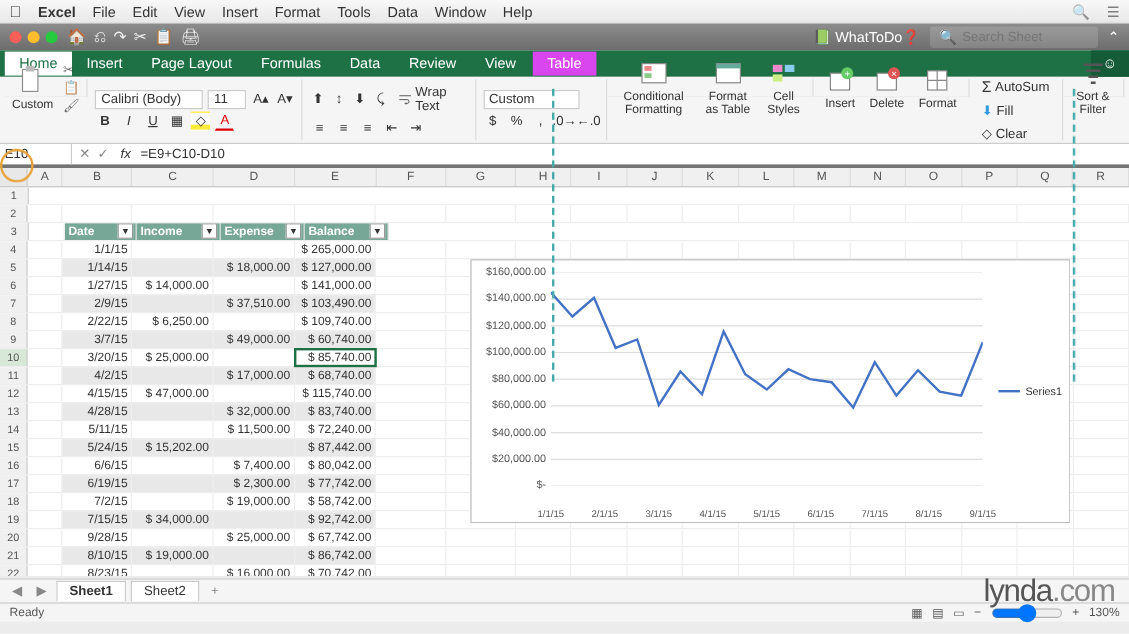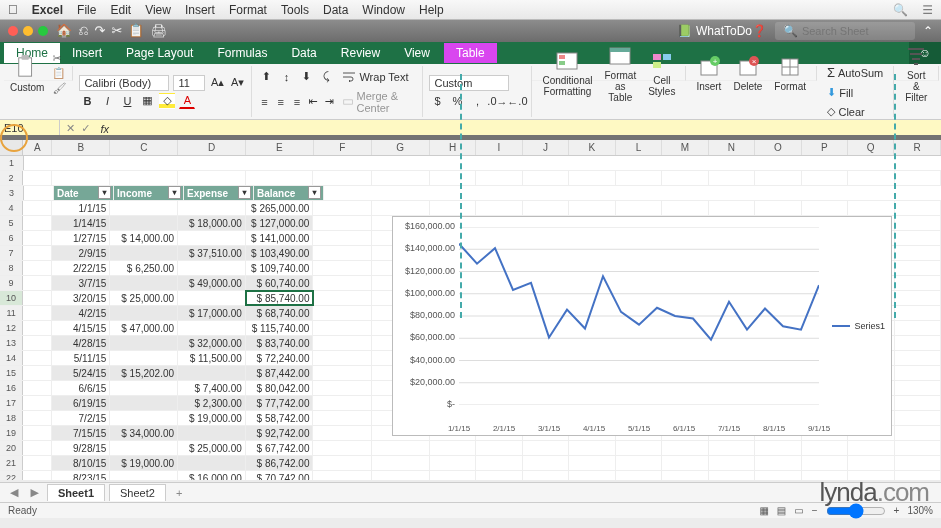--- a/index.html
+++ b/index.html
@@ -30,21 +30,21 @@
 .mini-btns span{font-size:11px;opacity:.7}
 .font-row{display:flex;align-items:center;gap:4px}
 .font-sel{border:1px solid #ccc;background:#fff;padding:1px 4px;font-size:11px;width:90px}
 .size-sel{border:1px solid #ccc;background:#fff;padding:1px 4px;font-size:11px;width:32px}
 .ab{display:inline-flex;align-items:center;justify-content:center;width:16px;height:16px;font-size:11px;border:1px solid transparent}
 .rbtn{display:flex;align-items:center;gap:3px;font-size:11px;padding:2px 4px}
 .rbtn svg{width:14px;height:14px}
 .big-btn{display:flex;flex-direction:column;align-items:center;gap:2px;font-size:10px;padding:0 4px;text-align:center;line-height:1.1}
 .big-btn svg{width:24px;height:24px}
 .num-sel{border:1px solid #ccc;background:#fff;padding:1px 4px;font-size:11px;width:80px}
-.fbar{height:20px;background:#fef9c3;border-bottom:5px solid #737373;display:flex;align-items:flex-end;font-size:11px}
+.fbar{height:20px;background:#ffffff;border-bottom:3px solid #737373;display:flex;align-items:center;font-size:11px}
 .namebox{width:60px;padding:1px 4px;border-right:1px solid #ccc;height:100%;display:flex;align-items:center}
 .fxbtns{display:flex;gap:6px;padding:0 6px;color:#888}
 .fx{font-style:italic;padding:0 4px}
 .formula{flex:1;padding:0 4px}
 .selectall-circle{position:absolute;left:0;top:124px;width:28px;height:28px;border:2px solid #e8a33d;border-radius:50%;z-index:5;pointer-events:none}
 .grid-area{position:relative;background:#fff;height:340px;overflow:hidden}
 .colhdr{display:flex;height:16px;background:#f0f0f0;border-bottom:1px solid #ccc;position:sticky;top:0}
 .colhdr .sa{width:24px;border-right:1px solid #ccc;background:#e8e8e8}
 .colhdr .ch{border-right:1px solid #ddd;text-align:center;font-size:10px;color:#555;line-height:16px}
 .rows{}
@@ -178,26 +178,20 @@
           </svg>
           <span>Wrap Text</span>
         </div>
     </div>
     <div class="font-row">
       <span class="ab">≡</span>
       <span class="ab">≡</span>
       <span class="ab">≡</span>
       <span class="ab">⇤</span>
       <span class="ab">⇥</span>
-      <div class="rbtn" style="opacity:.5">
-          <svg viewBox="0 0 14 14">
-            <rect x="1" y="4" width="12" height="6" stroke="#888" fill="none"></rect>
-          </svg>
-          <span>Merge &amp; Center</span>
-        </div>
     </div>
   </div>
   <div class="rgroup">
     <div class="num-sel">Custom</div>
     <div class="font-row">
       <span class="ab">$</span>
       <span class="ab">%</span>
       <span class="ab">,</span>
       <span class="ab">.0→</span>
       <span class="ab">←.0</span>
@@ -277,20 +271,21 @@
   </div>
 </div>
 
 <div class="fbar">
   <div class="namebox">E10</div>
   <div class="fxbtns">
     <span>✕</span>
     <span>✓</span>
   </div>
   <span class="fx">fx</span>
+  <div class="formula">=E9+C10-D10</div>
 </div>
 
 <div class="selectall-circle"></div>
 
 <div class="grid-area" id="grid">
     <div class="colhdr">
       <div class="sa"></div>
       <div class="ch" style="width:30px">A</div>
       <div class="ch" style="width:60px">B</div>
       <div class="ch" style="width:70px">C</div>

